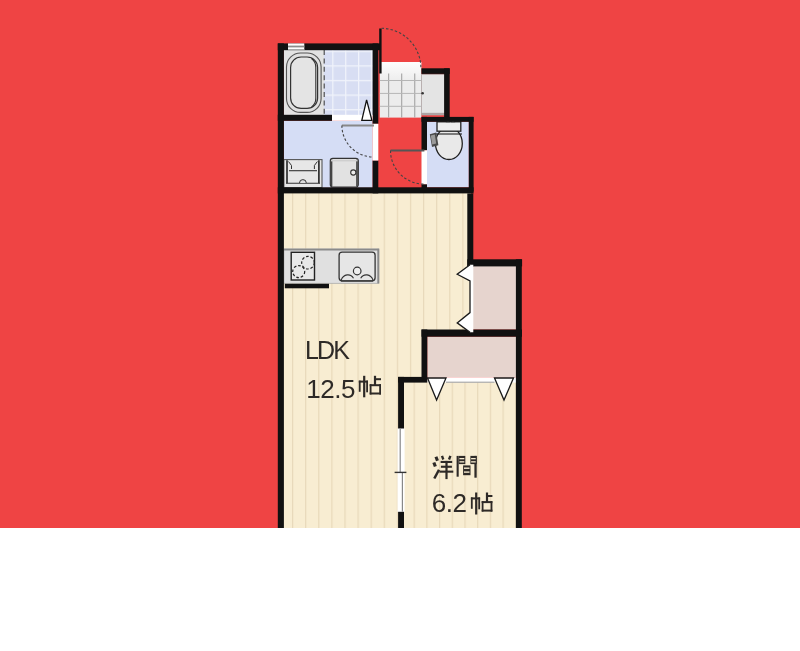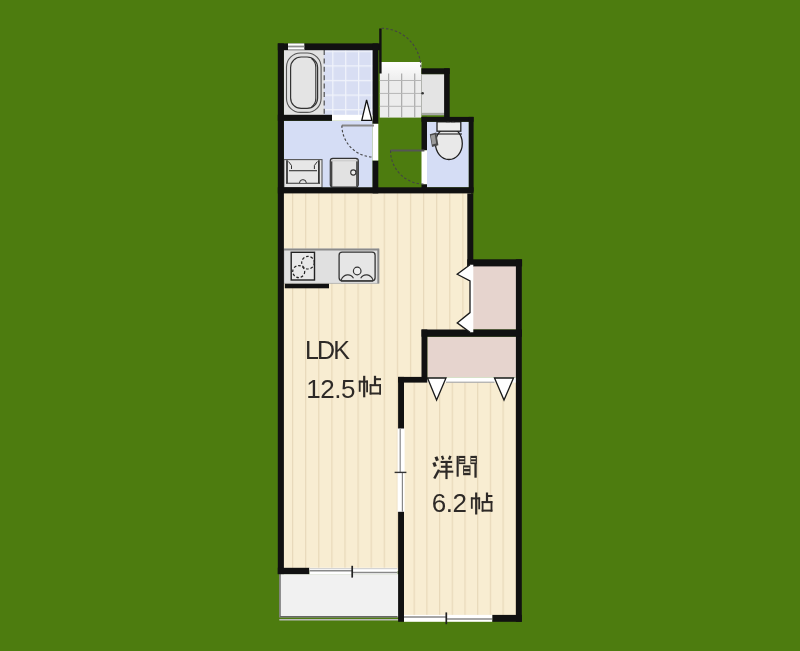--- a/index.html
+++ b/index.html
@@ -1,16 +1,16 @@
 <!DOCTYPE html>
 <html><head>
 <meta charset="utf-8">
 <style>
 html,body{margin:0;padding:0;background:#ffffff;}
-#stage{position:relative;width:800px;height:651px;background:#4d7c0f;overflow:hidden;text-align:right;}
+#stage{position:relative;width:800px;height:528px;background:#ef4444;overflow:hidden;text-align:right;}
 svg{position:absolute;left:0;top:0;}
 text{font-family:"Liberation Sans",sans-serif;fill:#2e2a27;}
 </style>
 </head>
 <body>
 
 <div id="stage">
 <svg width="800" height="651" viewBox="0 0 800 651">
 <defs>
 <pattern id="ldkStripes" width="13.1" height="20" patternUnits="userSpaceOnUse" patternTransform="translate(292,0)">

